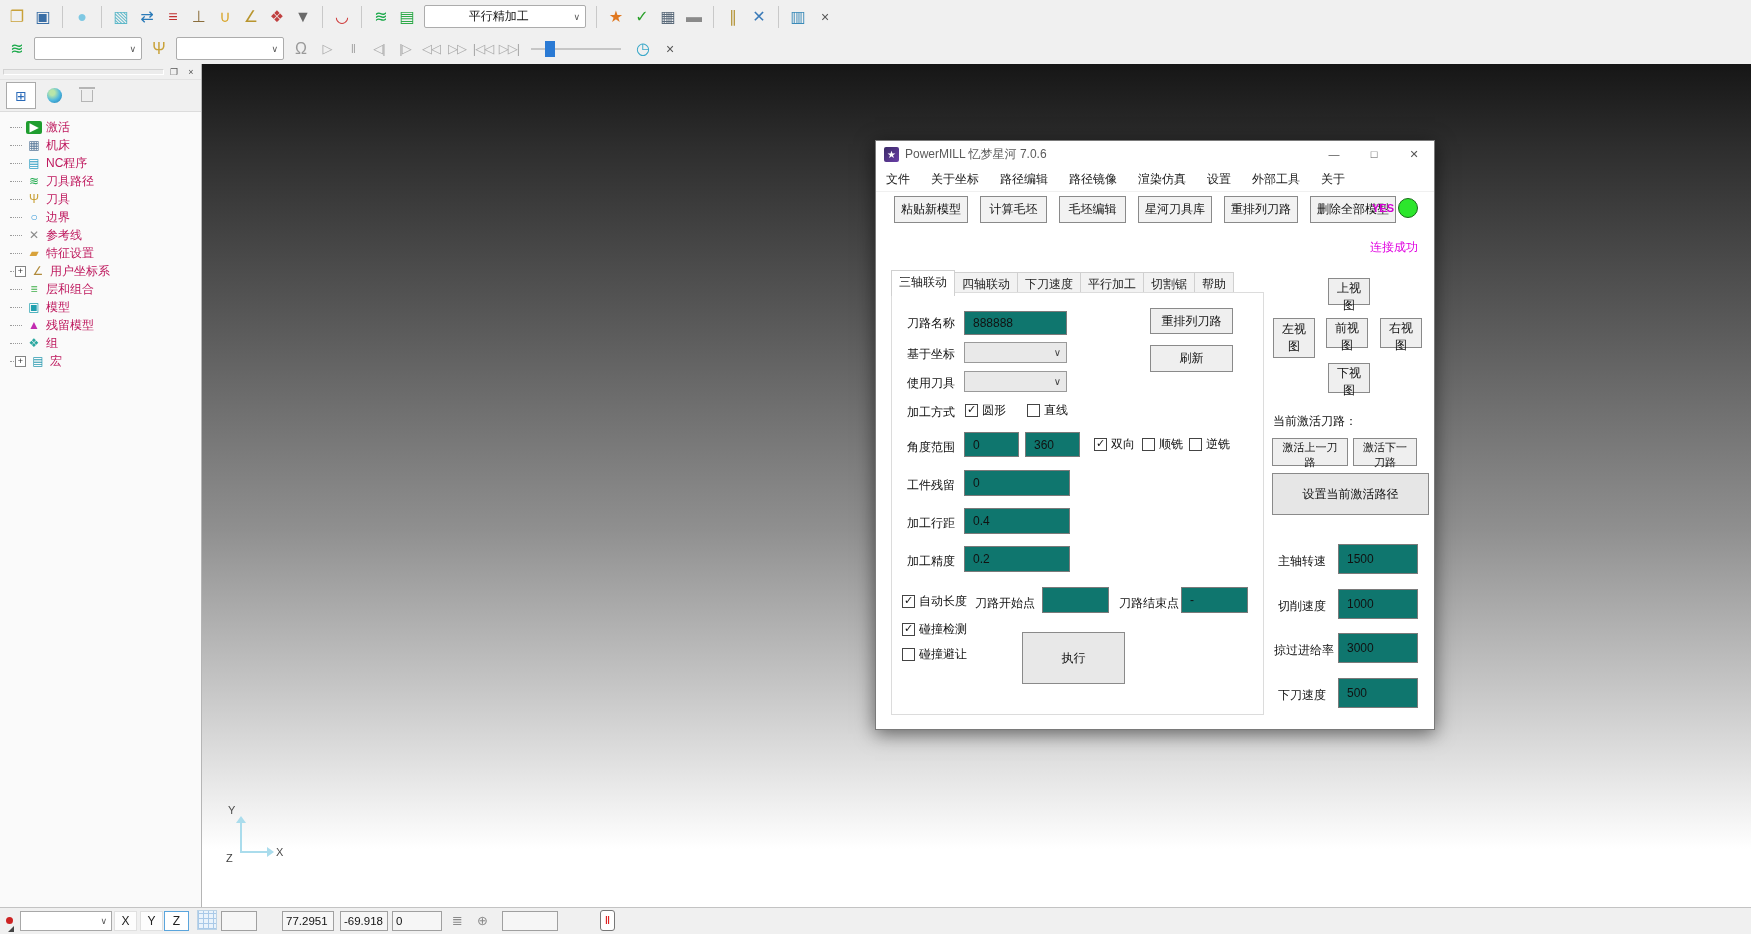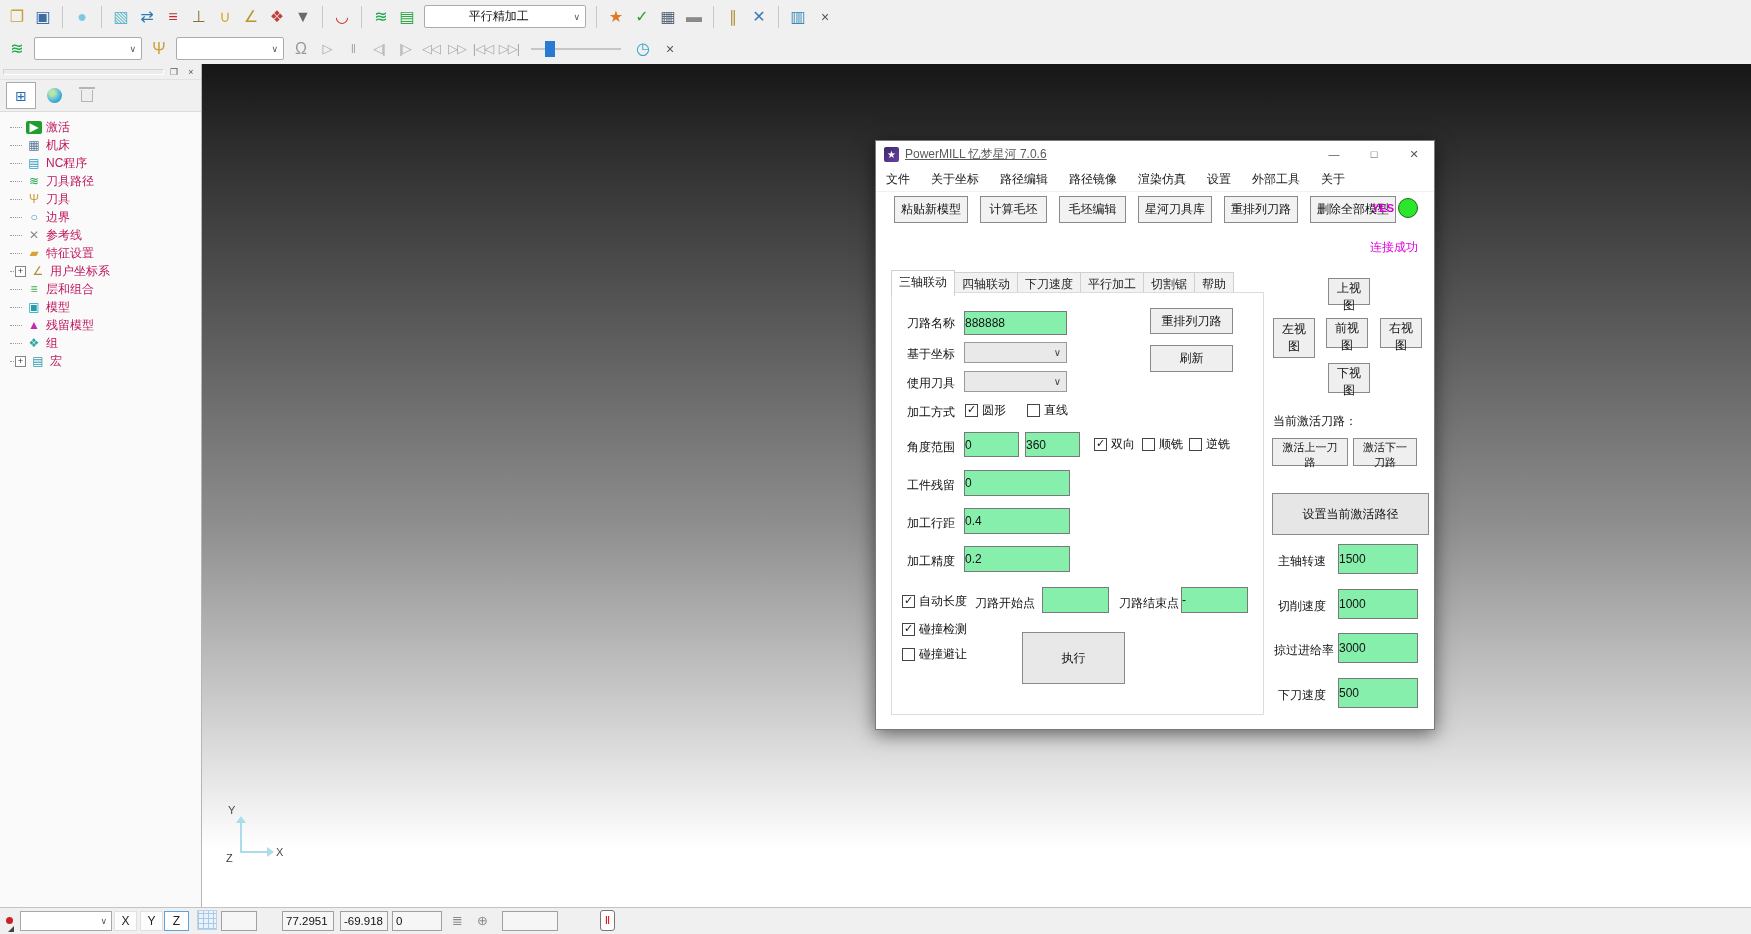--- a/index.html
+++ b/index.html
@@ -65,37 +65,37 @@
   .target-dot{width:7px;height:7px;border-radius:50%;background:#cc2222;position:relative;}
   .target-dot::after{content:"";position:absolute;left:2px;top:9px;border-left:6px solid transparent;border-bottom:6px solid #444;}
   .grid-icon{width:18px;height:18px;border:1px solid #bcd3e6;background-color:#eaf3fb;background-image:repeating-linear-gradient(0deg,#a9c9e8 0 1px,transparent 1px 5px),repeating-linear-gradient(90deg,#a9c9e8 0 1px,transparent 1px 5px);}
   .phone-icon{width:13px;height:19px;border:1.5px solid #777;border-radius:3px;background:#fff;display:flex;align-items:center;justify-content:center;color:#d22;font-size:10px;font-weight:bold;letter-spacing:0;}
   .sb-glyph{font-size:13px;color:#8a8a8a;}
 
   
   #dialog{position:absolute;left:875px;top:140px;width:558px;height:588px;background:#fff;border:1px solid #7a7a7a;box-shadow:0 4px 18px rgba(0,0,0,.55);}
   .dlg-titlebar{height:26px;display:flex;align-items:center;background:#fff;}
   .dlg-icon{width:15px;height:15px;margin:0 6px 0 8px;background:linear-gradient(135deg,#3a2a66,#6a3fa8);color:#fff;font-size:10px;display:flex;align-items:center;justify-content:center;border-radius:2px;}
-  .dlg-title{font-size:12px;color:#5a5a5a;flex:1;text-decoration:underline;}
+  .dlg-title{font-size:12px;color:#5a5a5a;flex:1;}
   .cap-btn{width:40px;height:26px;display:flex;align-items:center;justify-content:center;font-size:11px;color:#555;}
   .dlg-menubar{height:24px;display:flex;align-items:center;padding-left:10px;gap:21px;border-bottom:1px solid #f0f0f0;}
   .mitem{font-size:12px;color:#1a1a1a;cursor:default;}
   .btn-row{position:absolute;left:18px;display:flex;gap:12px;}
   #btn-row1{top:55px;}
   #btn-row2{top:92px;}
   .abtn{font-family:inherit;height:27px;min-width:67px;padding:0 6px;background:#f2f2f2;border:1px solid #8a8a8a;font-size:12px;color:#111;}
   .yes-label{position:absolute;left:496px;top:61px;color:#d400d4;font-size:11px;font-weight:bold;}
   .conn-dot{position:absolute;left:522px;top:57px;width:18px;height:18px;border-radius:50%;background:#2ce62c;border:1.5px solid #1a6a1a;}
   .conn-text{position:absolute;left:494px;top:98px;color:#e000e0;font-size:12px;}
   .dlg-tabs{position:absolute;left:15px;top:131px;display:flex;}
   .dtab{padding:3px 7px;font-size:12px;border:1px solid #d0d0d0;border-bottom:none;background:#f2f2f2;color:#222;margin-right:-1px;}
   .dtab.active{background:#fff;position:relative;z-index:2;padding-bottom:5px;margin-top:-2px;}
   .tabpanel{position:absolute;left:15px;top:151px;width:371px;height:421px;background:#fff;border:1px solid #dcdcdc;}
   .flabel{position:absolute;font-size:12px;color:#111;white-space:nowrap;}
-  .finput{position:absolute;border:1px solid #7a7a7a;background:#86efac;font-family:inherit;font-size:12px;color:#111;padding:0 0;box-sizing:border-box;}
+  .finput{position:absolute;border:1px solid #7a7a7a;background:#0f766e;font-family:inherit;font-size:12px;color:#111;padding:0 8px;box-sizing:border-box;}
   .combo{position:absolute;background:#e9e9e9;border:1px solid #9a9a9a;display:flex;align-items:center;justify-content:flex-end;padding-right:5px;box-sizing:border-box;}
   .combo::after{content:"∨";font-size:10px;color:#444;}
   .pbtn{position:absolute;font-family:inherit;background:#efefef;border:1px solid #8a8a8a;font-size:12px;color:#111;}
   .cb{position:absolute;display:inline-flex;align-items:center;gap:4px;font-size:12px;color:#111;}
   .cb .box{width:13px;height:13px;border:1px solid #444;background:#fff;position:relative;box-sizing:border-box;}
   .cb.checked .box::after{content:"✓";position:absolute;left:1px;top:-2px;font-size:11px;color:#111;}
   .rp-label{position:absolute;font-size:12px;color:#111;white-space:nowrap;}
   .exec-btn{font-size:12px;background:#e8e8e8;}
 
   
@@ -512,21 +512,21 @@
 
     <button class="pbtn vbtn" style="left:452px;top:137px;height:27px">上视图</button>
     <button class="pbtn vbtn" style="left:397px;top:177px;height:40px">左视图</button>
     <button class="pbtn vbtn" style="left:450px;top:177px;height:30px">前视图</button>
     <button class="pbtn vbtn" style="left:504px;top:177px;height:30px">右视图</button>
     <button class="pbtn vbtn" style="left:452px;top:222px;height:30px">下视图</button>
 
     <span class="rp-label" style="left:397px;top:272px">当前激活刀路：</span>
     <button class="rp-btn" style="left:396px;top:297px;width:76px;height:28px">激活上一刀路</button>
     <button class="rp-btn" style="left:477px;top:297px;width:64px;height:28px">激活下一刀路</button>
-    <button class="rp-btn" style="left:396px;top:352px;width:157px;height:42px;font-size:12px;background:#e6e6e6">设置当前激活路径</button>
+    <button class="rp-btn" style="left:396px;top:332px;width:157px;height:42px;font-size:12px;background:#e6e6e6">设置当前激活路径</button>
 
     <span class="rp-label" style="left:402px;top:412px">主轴转速</span>
     <input class="finput" style="left: 462px; top: 403px; width: 80px; height: 30px;" value="1500">
     <span class="rp-label" style="left:402px;top:457px">切削速度</span>
     <input class="finput" style="left: 462px; top: 448px; width: 80px; height: 30px;" value="1000">
     <span class="rp-label" style="left:398px;top:501px">掠过进给率</span>
     <input class="finput" style="left: 462px; top: 492px; width: 80px; height: 30px;" value="3000">
     <span class="rp-label" style="left:402px;top:546px">下刀速度</span>
     <input class="finput" style="left: 462px; top: 537px; width: 80px; height: 30px;" value="500">
   </div>

